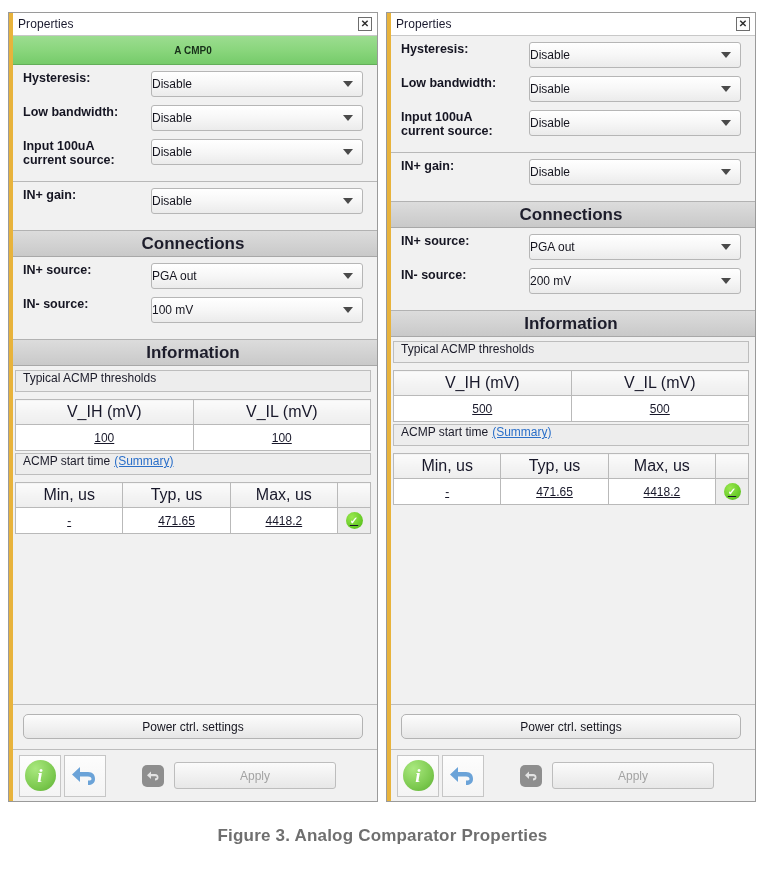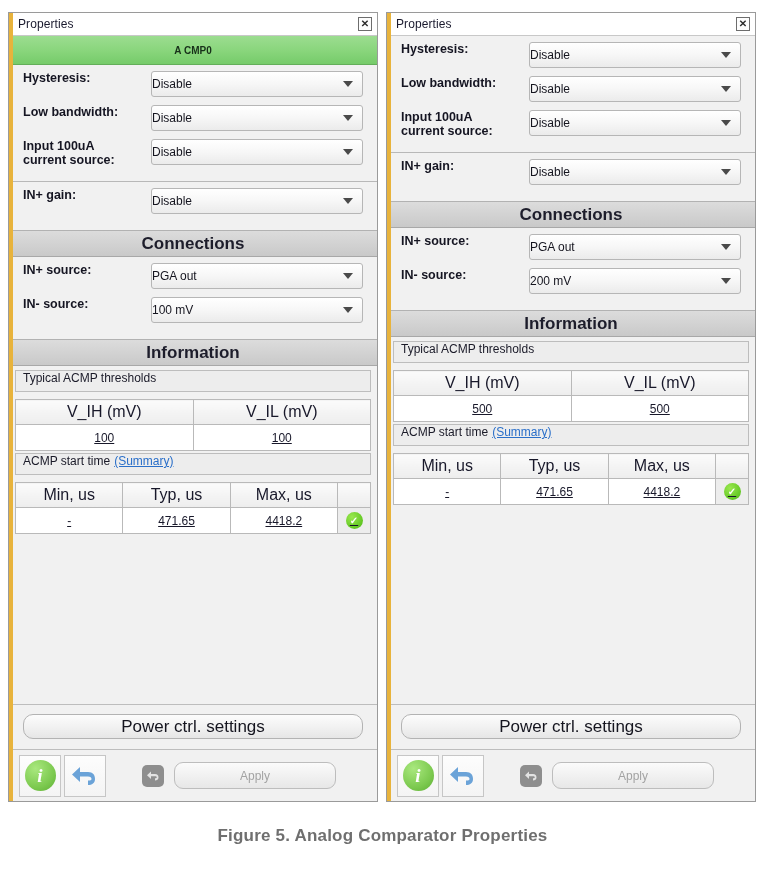--- a/index.html
+++ b/index.html
@@ -111,23 +111,23 @@
 
   
   .spacer{flex:1;background:#f1f1f1;}
   .power-area{
     background:#f1f1f1;border-top:1px solid #bdbdbd;
     padding:9px 14px 10px 14px;box-sizing:border-box;
   }
   .wide-btn{
     width:100%;height:25px;box-sizing:border-box;
     background:linear-gradient(to bottom,#fcfcfc 0%,#f2f2f2 50%,#e6e6e6 100%);
-    border:1px solid #b3b3b3;border-radius:10px;
-    display:flex;align-items:center;justify-content:center;
-    font-size:17px;color:#15151f;cursor:pointer;
+    border:1px solid #b3b3b3;border-radius:5px;
+    display:flex;align-items:center;justify-content:center;
+    font-size:12px;color:#15151f;cursor:pointer;
   }
   .button-bar{
     height:52px;min-height:52px;background:#f1f1f1;
     border-top:1px solid #bdbdbd;
     display:flex;align-items:center;padding:0 10px 0 10px;box-sizing:border-box;
   }
   .icon-btn{
     width:42px;height:42px;box-sizing:border-box;
     background:linear-gradient(to bottom,#fdfdfd 0%,#f4f4f4 100%);
     border:1px solid #c6c6c6;
@@ -142,21 +142,21 @@
     font-family:"Liberation Serif", serif;line-height:1;
   }
   .undo-small{
     width:22px;height:22px;border-radius:5px;background:#8e8e8e;
     display:flex;align-items:center;justify-content:center;
     margin-left:36px;margin-right:10px;
   }
   .apply-btn{
     flex:1;height:27px;max-width:162px;box-sizing:border-box;
     background:linear-gradient(to bottom,#fbfbfb 0%,#f1f1f1 50%,#e7e7e7 100%);
-    border:1px solid #bdbdbd;border-radius:9px;
+    border:1px solid #bdbdbd;border-radius:3px;
     display:flex;align-items:center;justify-content:center;
     font-size:12px;color:#a3a3a3;
   }
 
   
   .figure-caption{
     position:absolute;left:0;right:0;top:826px;text-align:center;
     font-size:17px;font-weight:bold;color:#6f6f6f;letter-spacing:.2px;
   }
 </style>
@@ -425,14 +425,14 @@
           <svg width="15" height="14" viewBox="0 0 30 26">
             <path d="M10 4 L10 9 L18 9 C23 9 25 12 25 16 C25 20 22 22 18 22 L18 17.5 C20.5 17.5 21.5 17 21.5 16 C21.5 14.6 20.5 13.5 18 13.5 L10 13.5 L10 19 L2 11.5 Z" fill="#e3e3e3"></path>
           </svg>
         </div>
         <div class="apply-btn">Apply</div>
       </div>
     </div>
 
   </div>
 
-  <div class="figure-caption">Figure 5. Analog Comparator Properties</div>
+  <div class="figure-caption">Figure 3. Analog Comparator Properties</div>
 </div>
 
 </body></html>

